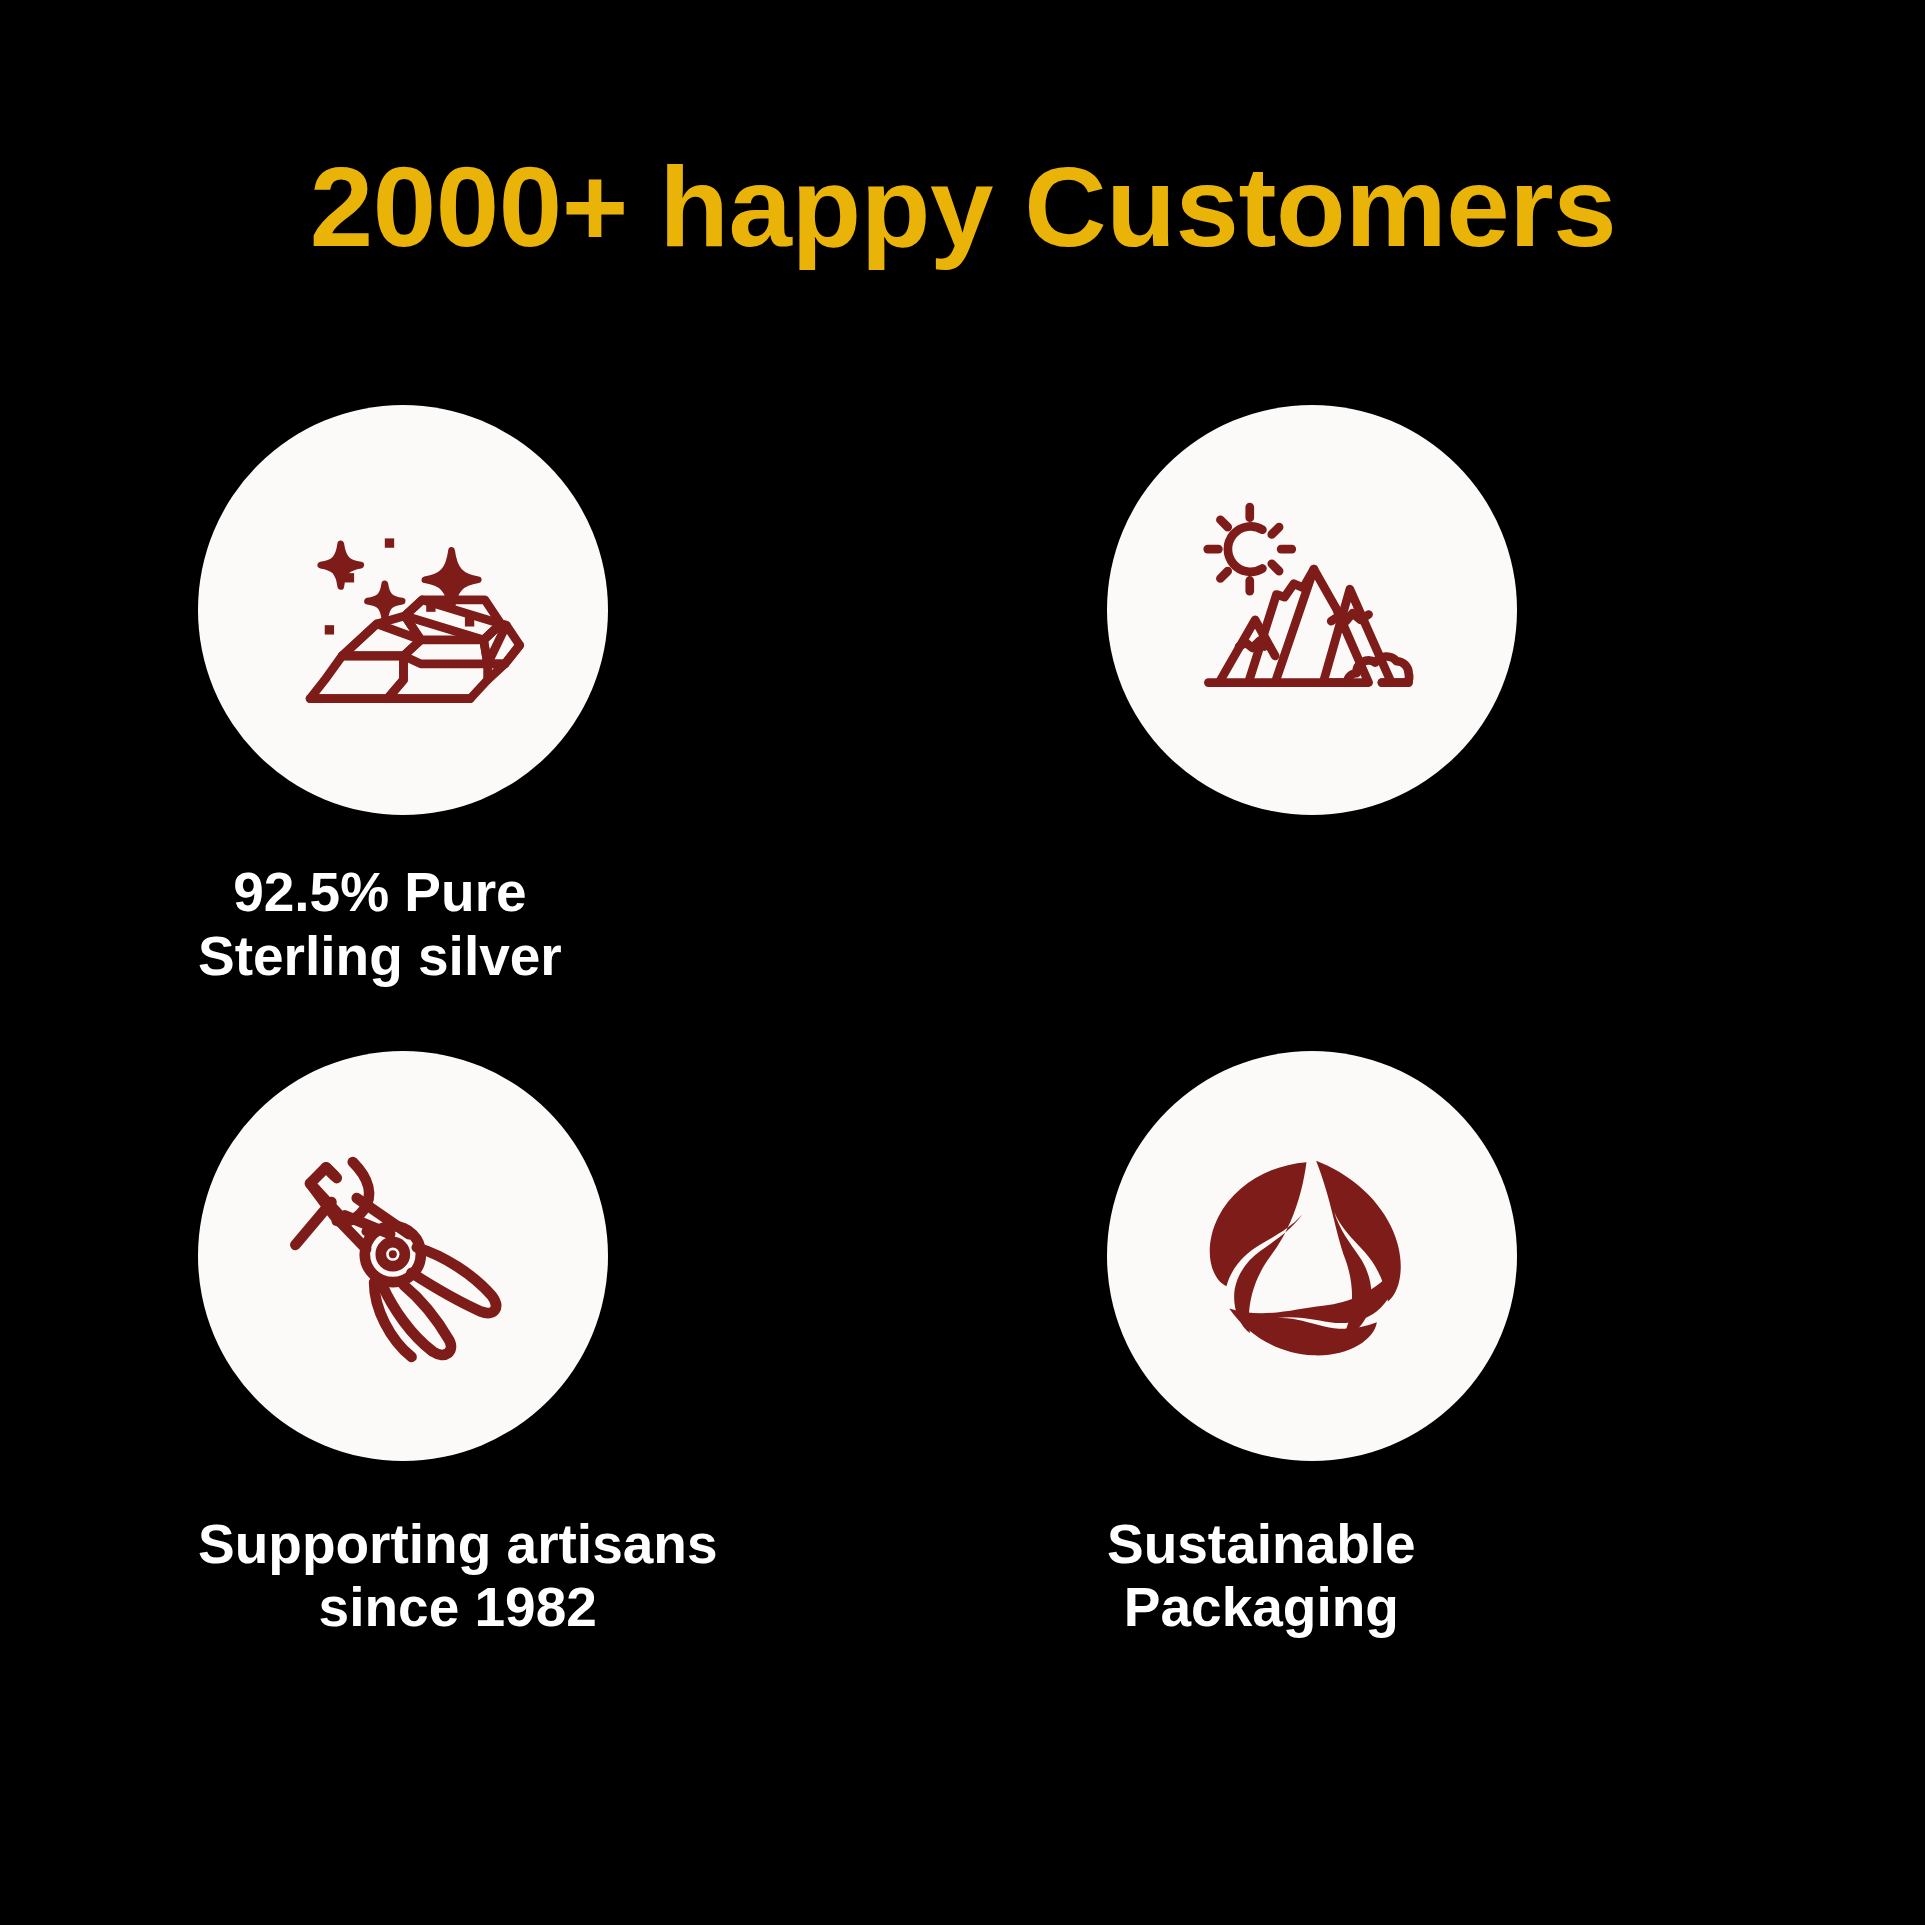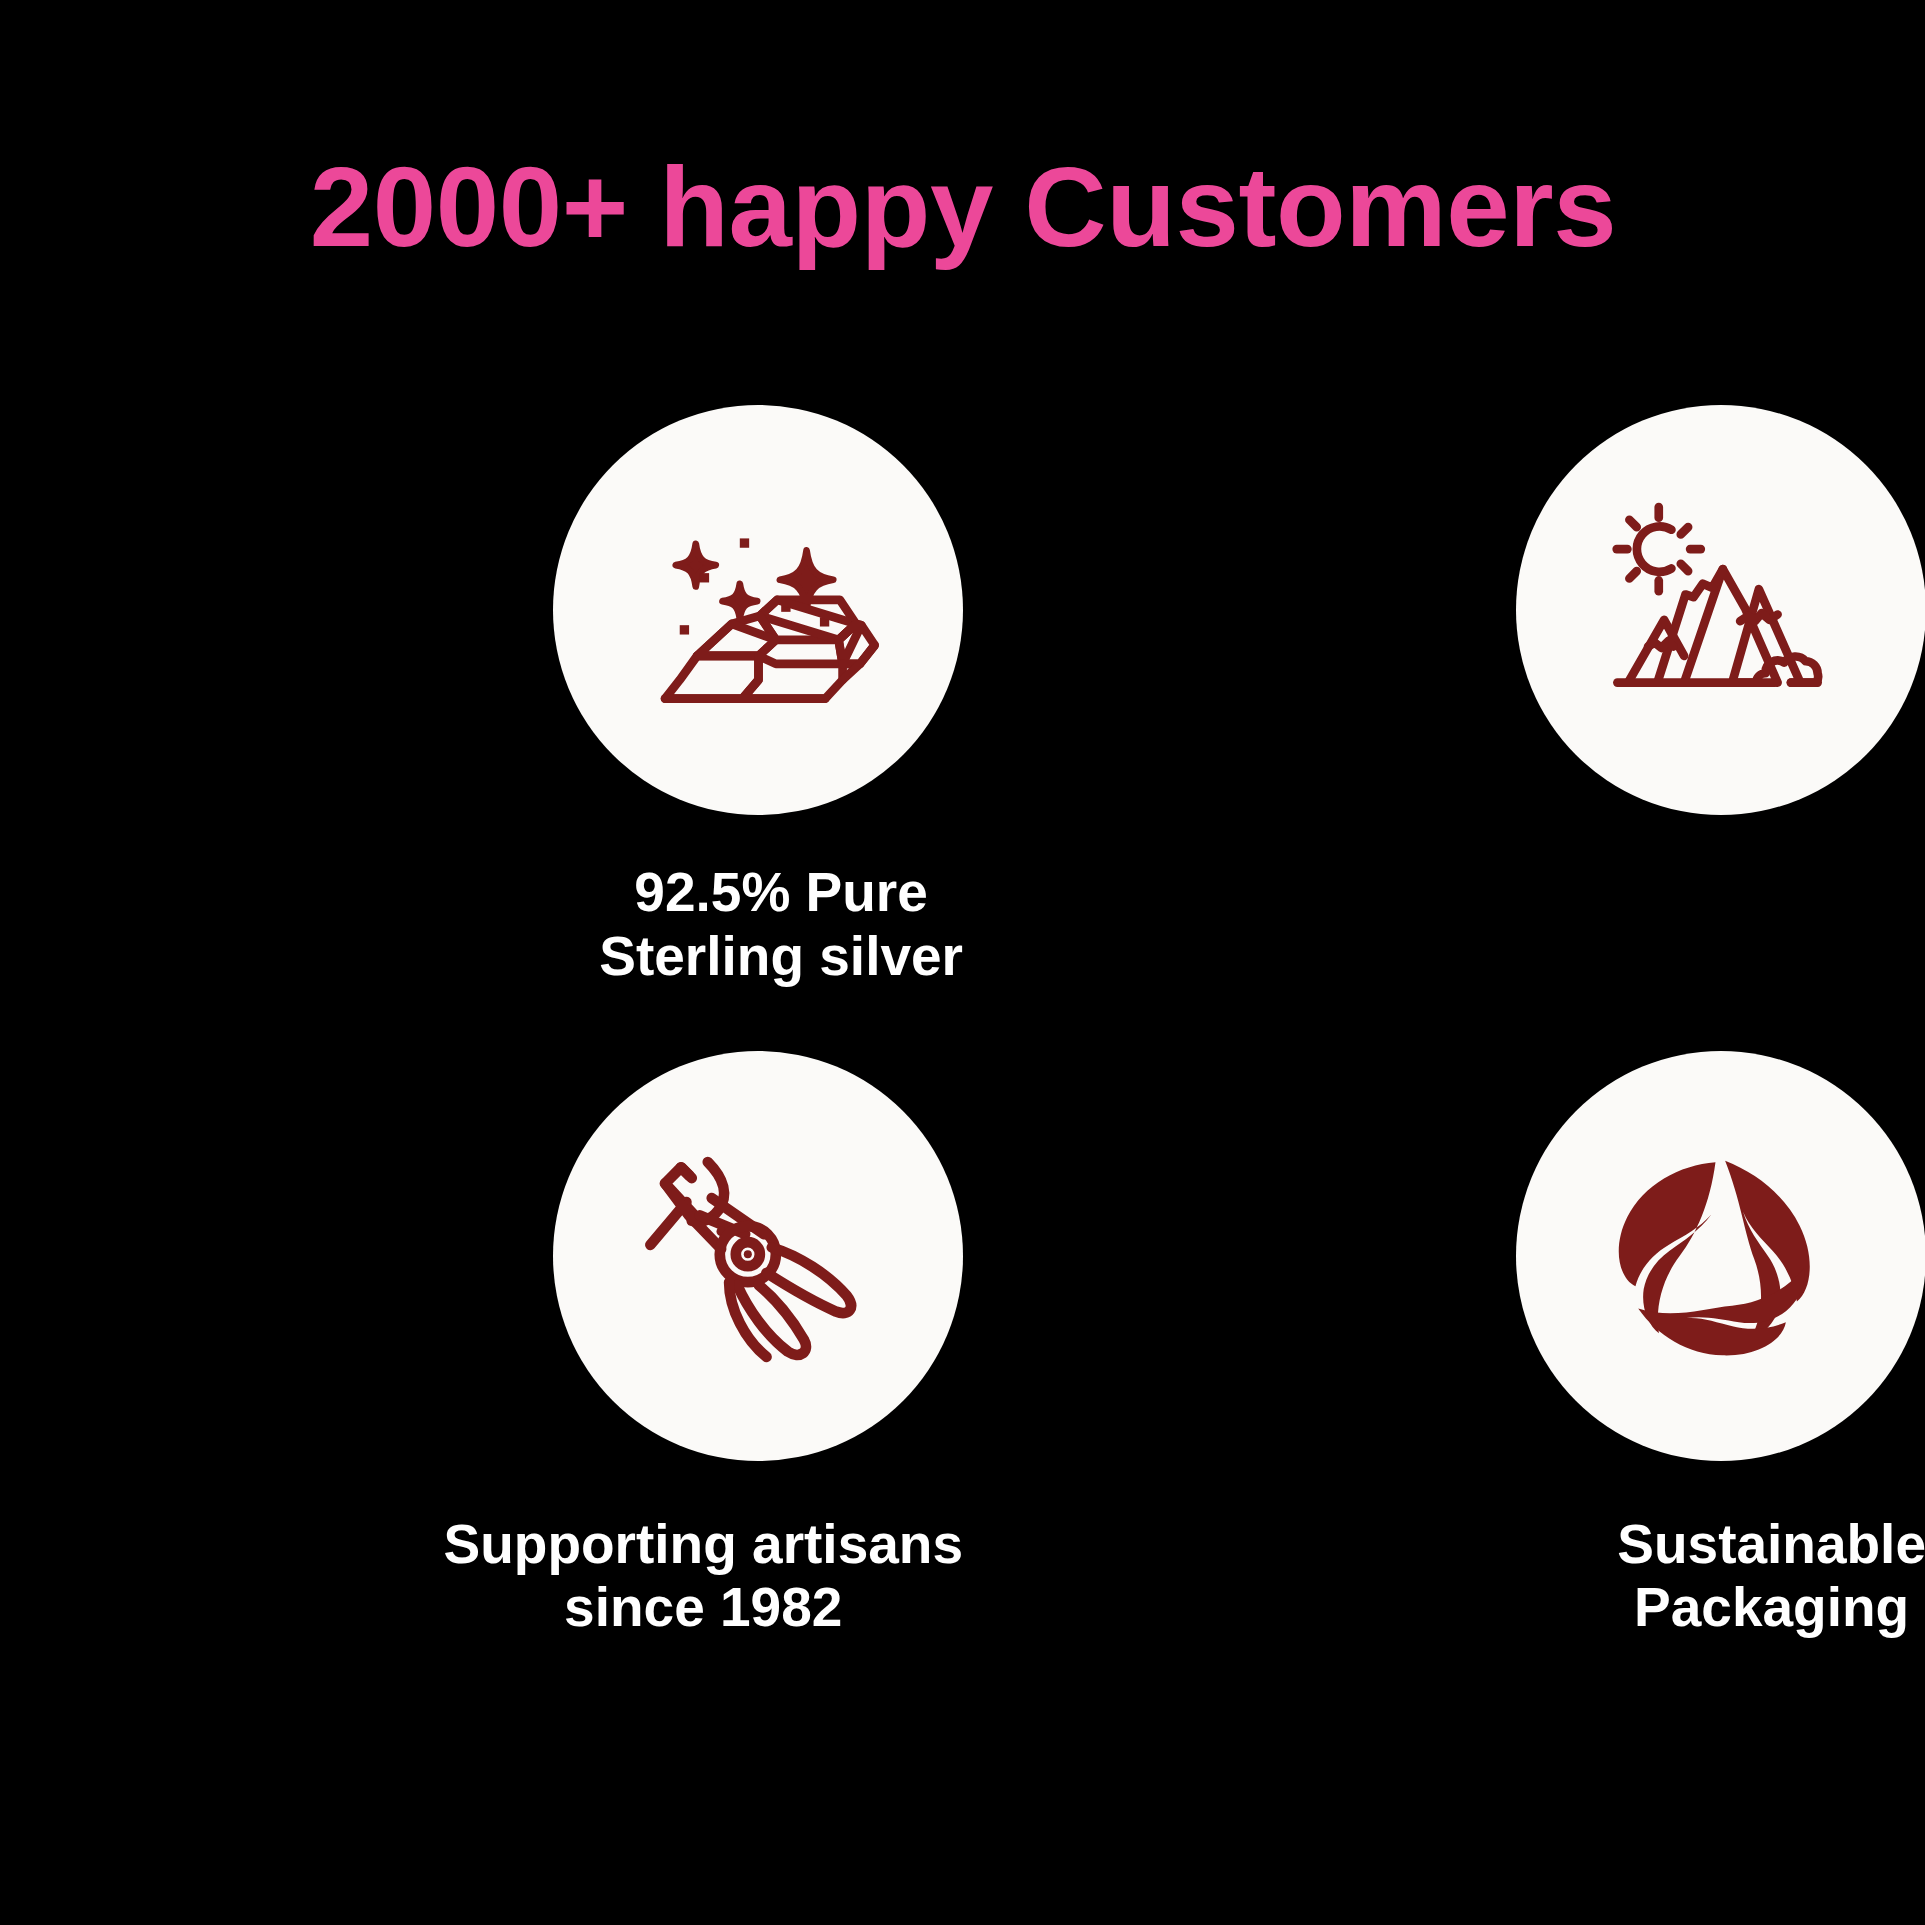--- a/index.html
+++ b/index.html
@@ -22,21 +22,21 @@
     background: #000000;
   }
 
   
   .headline {
     position: absolute;
     left: 0;
     top: 150px;
     width: 1926px;
     text-align: center;
-    color: #ec4899;
+    color: #eab308;
     font-size: 114px;
     line-height: 1.0;
     font-weight: 700;
     letter-spacing: -0.4px;
     white-space: nowrap;
   }
 
   
   .feature-grid {
     position: absolute;
@@ -46,21 +46,21 @@
     display: grid;
     grid-template-columns: 1fr 1fr;
     grid-template-rows: auto auto;
     row-gap: 62px;
     column-gap: 0;
   }
 
   .feature {
     display: flex;
     flex-direction: column;
-    align-items: flex-end;
+    align-items: flex-start;
   }
 
   
   .feature.col-left  { padding-left: 198px; }
   .feature.col-right { padding-left: 144px; }
 
   .icon-circle {
     width: 410px;
     height: 410px;
     border-radius: 50%;

